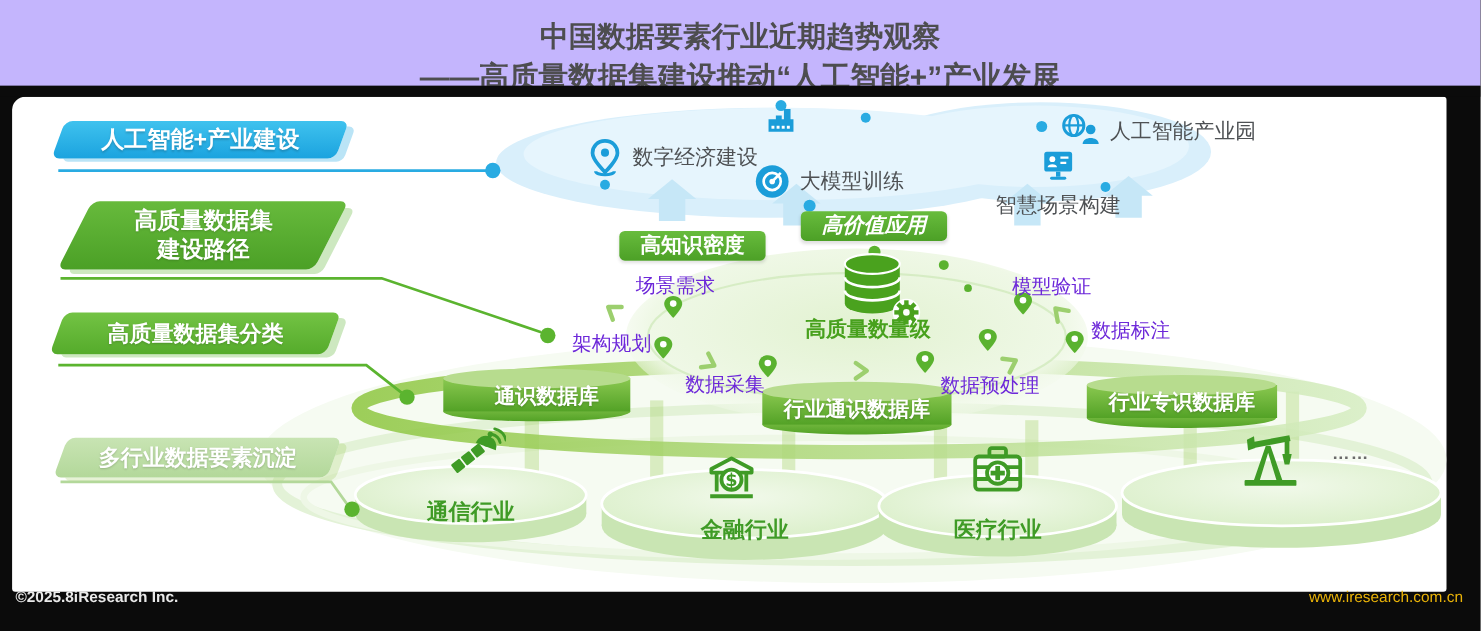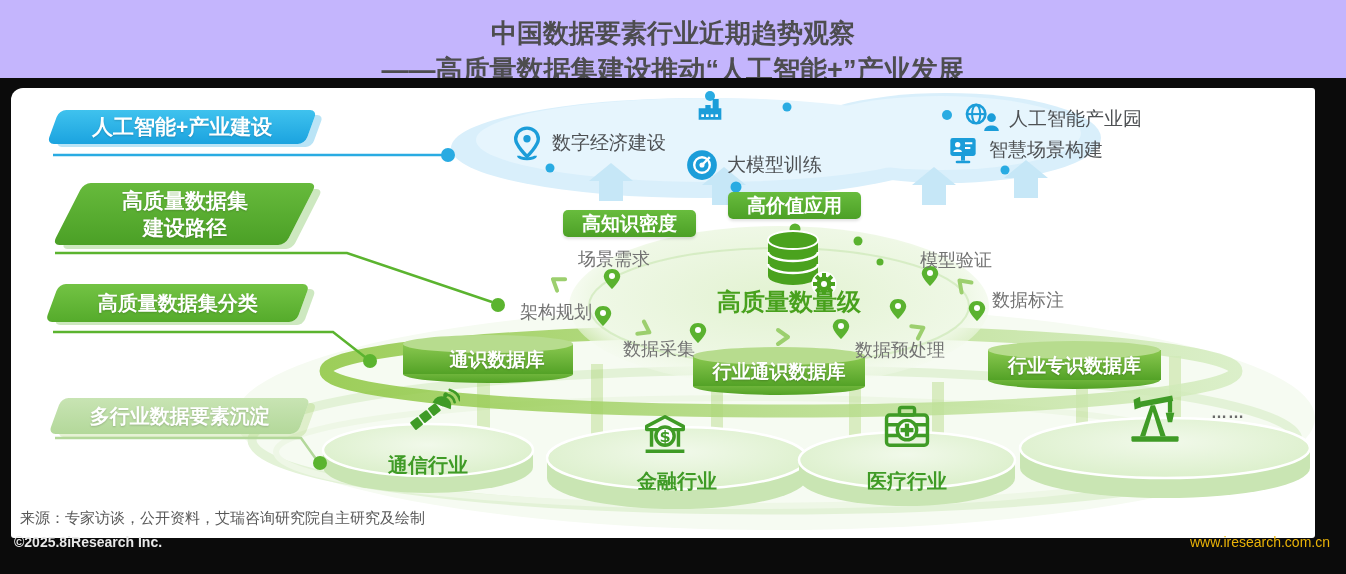--- a/index.html
+++ b/index.html
@@ -32,23 +32,23 @@
   #ribbon-class .rtext{font-size:20px;}
   #ribbon-multi{left:44px;top:310px;width:249px;height:36px;background:linear-gradient(180deg,#c8e4b3,#b3d89a);box-shadow:9px 4px 0 -1px rgba(141,198,63,.22);}
   #ribbon-multi .rtext{font-size:20px;}
   
   .cloud-item{position:absolute;display:flex;align-items:center;gap:8px;z-index:6;}
   .cloud-item .lbl{font-size:19px;color:#4e5154;white-space:nowrap;}
   
   .badge{position:absolute;width:133px;height:27px;border-radius:5px;background:linear-gradient(180deg,#68bc3d,#4ca026);
          color:#fff;font-weight:bold;font-size:19px;text-align:center;line-height:27px;z-index:6;box-shadow:0 2px 3px rgba(0,0,0,.12);}
   
-  .step{position:absolute;font-size:18px;color:#737373;white-space:nowrap;z-index:6;}
-  
-  #center-label{left:662px;top:198px;width:232px;text-align:center;font-size:24px;font-weight:bold;color:#48a11d;z-index:6;}
+  .step{position:absolute;font-size:18px;color:#6d28d9;white-space:nowrap;z-index:6;}
+  
+  #center-label{left:662px;top:198px;width:232px;text-align:center;font-size:19px;font-weight:bold;color:#48a11d;z-index:6;}
   
   .cyl-label{position:absolute;color:#fff;font-weight:bold;font-size:19px;text-align:center;z-index:6;text-shadow:0 1px 2px rgba(0,0,0,.2);}
   
   .ind-label{position:absolute;width:130px;text-align:center;font-size:20px;font-weight:bold;color:#3f9b26;z-index:6;}
   .ind-icon{position:absolute;z-index:6;}
   #ellipsis{left:1200px;top:316px;width:80px;font-size:16px;font-weight:bold;color:#6a6a6a;letter-spacing:1px;z-index:6;}
   
   #source{left:9px;top:421px;font-size:15px;color:#585858;z-index:6;}
   .footer-text{top:534px;font-size:14px;color:#e9e9e9;z-index:4;}
   #footer-left{left:14px;font-weight:bold;}
@@ -235,21 +235,21 @@
       <span style="display:block">建设路径</span>
     </span>
   </div>
   <div class="ribbon skew" id="ribbon-class">
     <span class="rtext">高质量数据集分类</span>
   </div>
   <div class="ribbon skew" id="ribbon-multi">
     <span class="rtext">多行业数据要素沉淀</span>
   </div>
 
-  <div class="cloud-item" style="left:499px;top:37px;">
+  <div class="cloud-item" style="left:522px;top:37px;">
     <svg width="34" height="36" viewBox="0 0 24 24">
       <path d="M12 1.5 C7.2 1.5 4 5.1 4 9.2 C4 13.8 12 21.5 12 21.5 C12 21.5 20 13.8 20 9.2 C20 5.1 16.8 1.5 12 1.5 Z" fill="none" stroke="#1b9dd9" stroke-width="2.4"></path>
       <circle cx="12" cy="9" r="2.6" fill="#1b9dd9"></circle>
       <path d="M6 21 a6 2.2 0 0 0 12 0" fill="none" stroke="#1b9dd9" stroke-width="2"></path>
     </svg>
     <span class="lbl">数字经济建设</span>
   </div>
   <div class="cloud-item" style="left:681px;top:5px;">
     <svg width="36" height="32" viewBox="0 0 24 24">
       <path d="M3.5 20 L3.5 11.5 L8.5 11.5 L8.5 9 L12.5 9 L12.5 11.5 L14 11.5 L14 4.5 L18.5 4.5 L18.5 11.5 L20.5 11.5 L20.5 20 Z" fill="#1b9dd9"></path>
@@ -273,34 +273,34 @@
   <div class="cloud-item" style="left:952px;top:14px;align-items:flex-end;">
     <svg width="38" height="30" viewBox="0 0 26 20">
       <circle cx="9" cy="8" r="6.3" fill="none" stroke="#1b9dd9" stroke-width="1.8"></circle>
       <ellipse cx="9" cy="8" rx="2.8" ry="6.3" fill="none" stroke="#1b9dd9" stroke-width="1.4"></ellipse>
       <path d="M2.8 8 L15.2 8" stroke="#1b9dd9" stroke-width="1.4"></path>
       <circle cx="19.5" cy="10.5" r="3" fill="#1b9dd9"></circle>
       <path d="M14.5 19.5 C14.5 14.5 24.5 14.5 24.5 19.5 Z" fill="#1b9dd9"></path>
     </svg>
     <span class="lbl">人工智能产业园</span>
   </div>
-  <div class="cloud-item" style="left:934px;top:46px;">
+  <div class="cloud-item" style="left:894px;top:46px;flex-direction:column;">
     <svg width="36" height="32" viewBox="0 0 24 24">
       <rect x="2.5" y="3" width="19" height="13.5" rx="1.8" fill="#1b9dd9"></rect>
       <circle cx="8" cy="8" r="2" fill="#fff"></circle>
       <path d="M4.8 13.5 C4.8 10.8 11.2 10.8 11.2 13.5 Z" fill="#fff"></path>
       <path d="M13.5 7 L19 7 M13.5 10.5 L17.5 10.5" stroke="#fff" stroke-width="1.5"></path>
       <rect x="10.5" y="16.5" width="3" height="3.5" fill="#1b9dd9"></rect>
       <rect x="6.5" y="20" width="11" height="2" rx="1" fill="#1b9dd9"></rect>
     </svg>
     <span class="lbl">智慧场景构建</span>
   </div>
 
   <div class="badge" style="left:552px;top:122px;">高知识密度</div>
-  <div class="badge" style="left:717px;top:104px;">高价值应用</div>
+  <div class="badge" style="left:717px;top:104px;font-style:italic;">高价值应用</div>
 
   <div class="step" style="left:567px;top:159px;">场景需求</div>
   <div class="step" style="left:909px;top:160px;">模型验证</div>
   <div class="step" style="left:509px;top:212px;">架构规划</div>
   <div class="step" style="left:981px;top:200px;">数据标注</div>
   <div class="step" style="left:612px;top:249px;">数据采集</div>
   <div class="step" style="left:844px;top:250px;">数据预处理</div>
 
   <div class="abs" id="center-label">高质量数量级</div>
 
@@ -364,17 +364,16 @@
         <path d="M8 9 L14 6 L15 16 L9 18 Z"></path>
         <path d="M12 11 L44 5 L45 10 L14 16 Z"></path>
         <rect x="40" y="7" width="4" height="14"></rect>
         <path d="M38 21 L46 21 L44 30 L40 30 Z"></path>
       </g>
     </svg>
   </div>
 
   <div class="abs" id="ellipsis">……</div>
 
-  <div class="abs" id="source">来源：专家访谈，公开资料，艾瑞咨询研究院自主研究及绘制</div>
 </div>
 
 <div class="abs footer-text" id="footer-left">©2025.8iResearch Inc.</div>
 <div class="abs footer-text" id="footer-right">www.iresearch.com.cn</div>
 
 </body></html>

